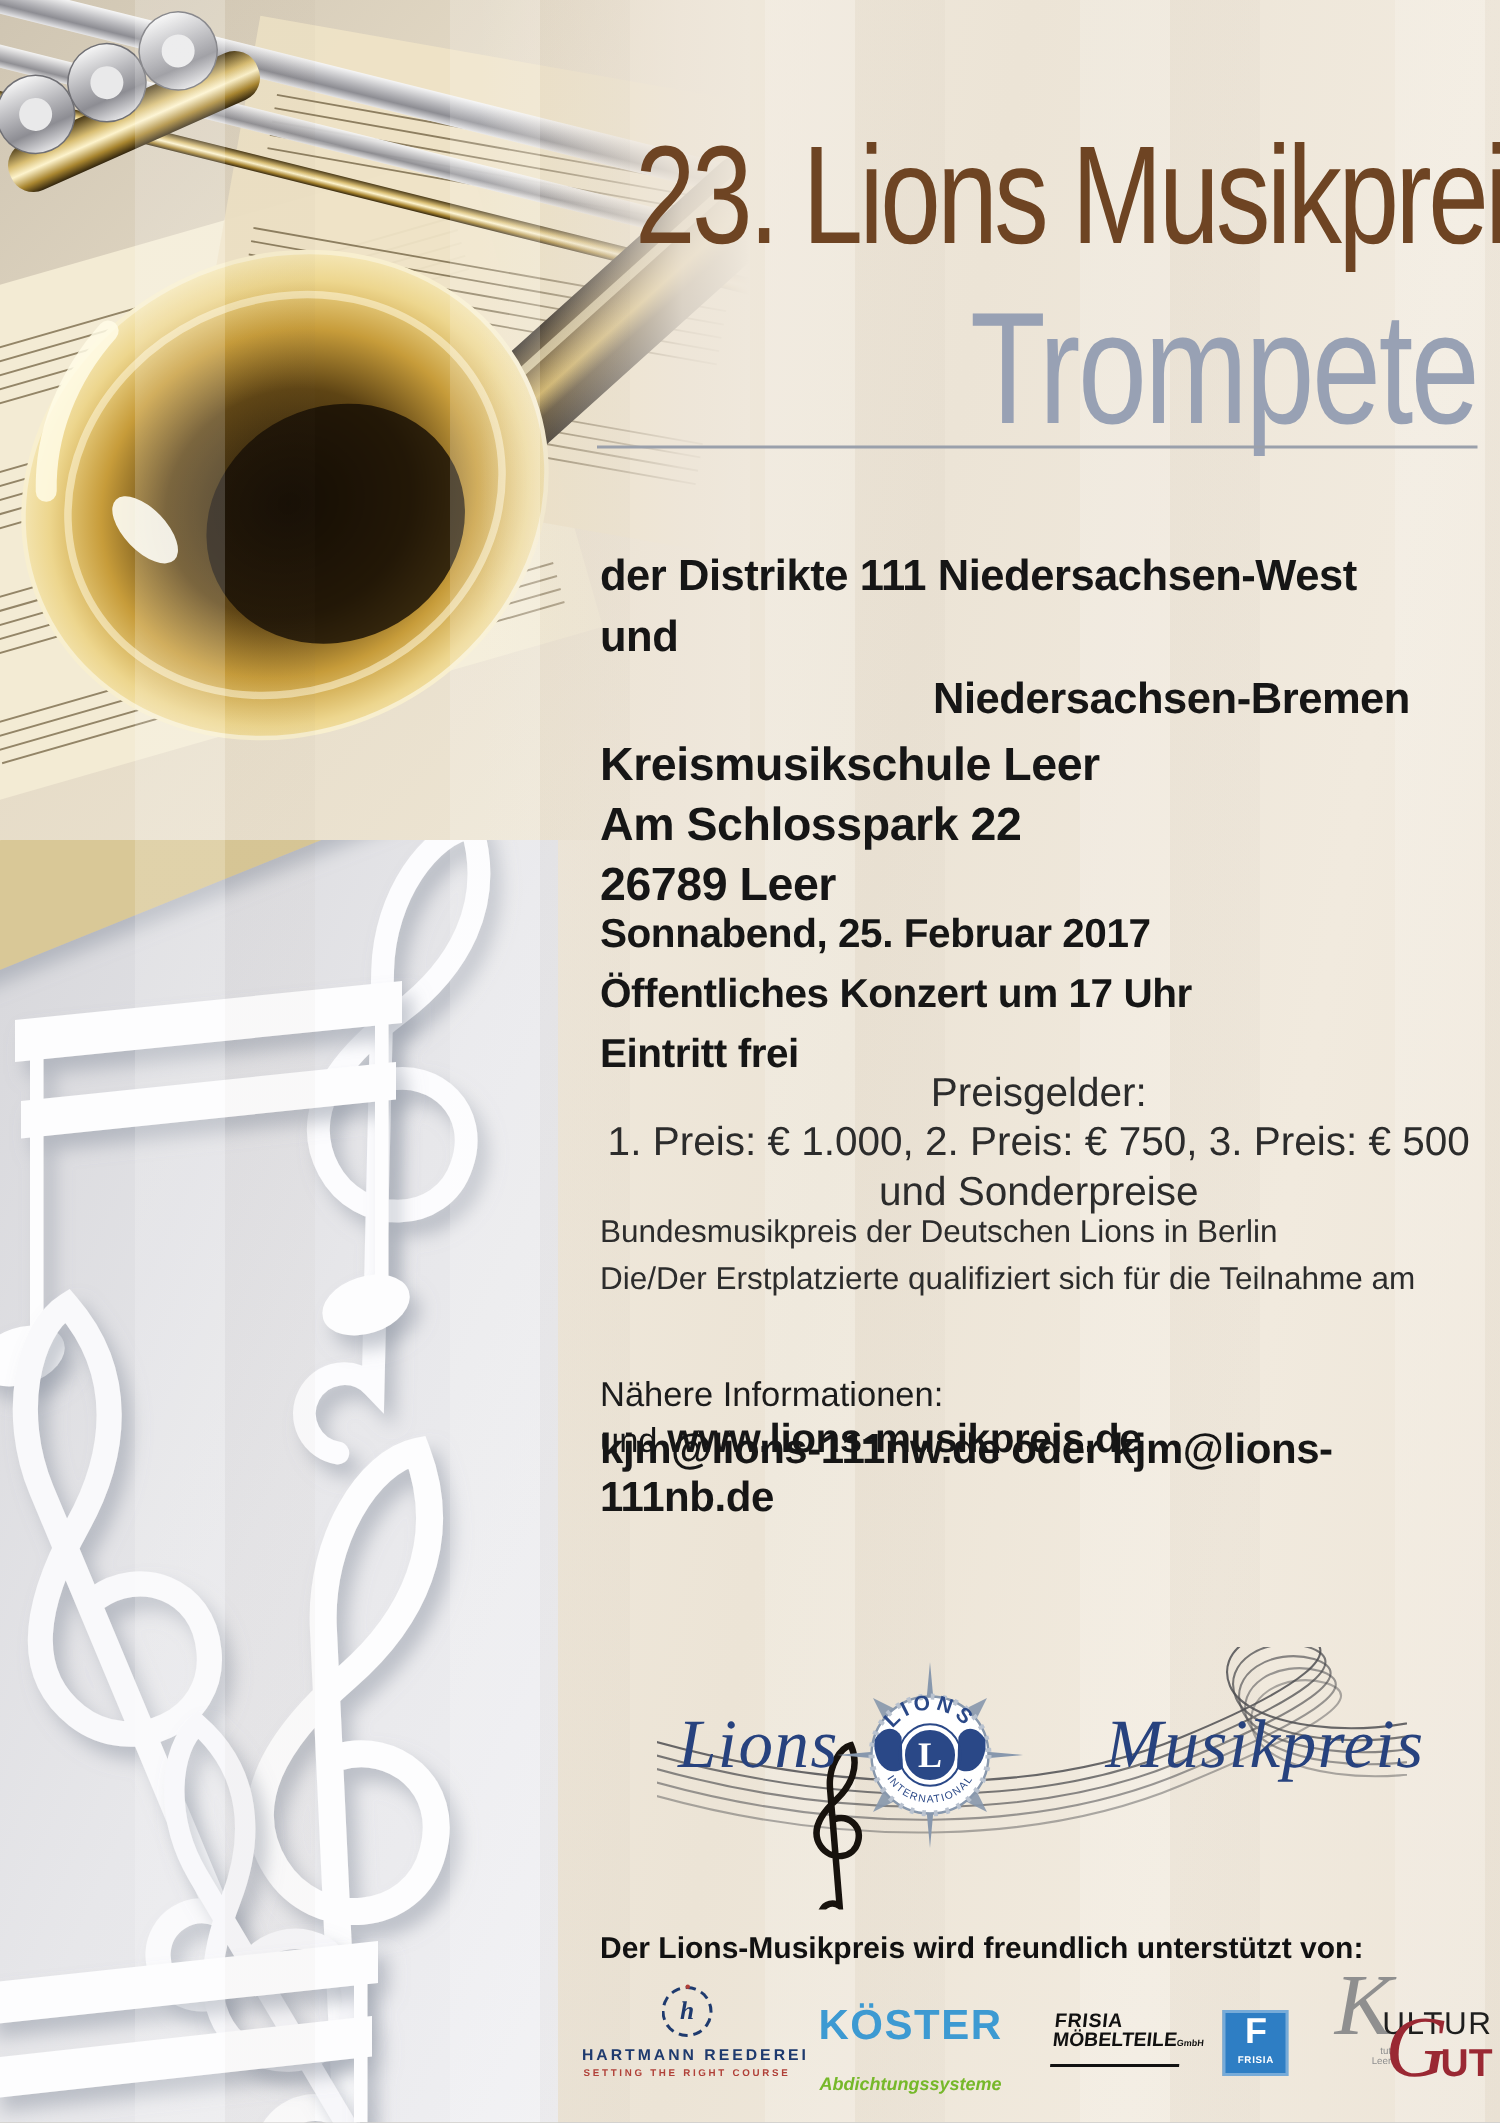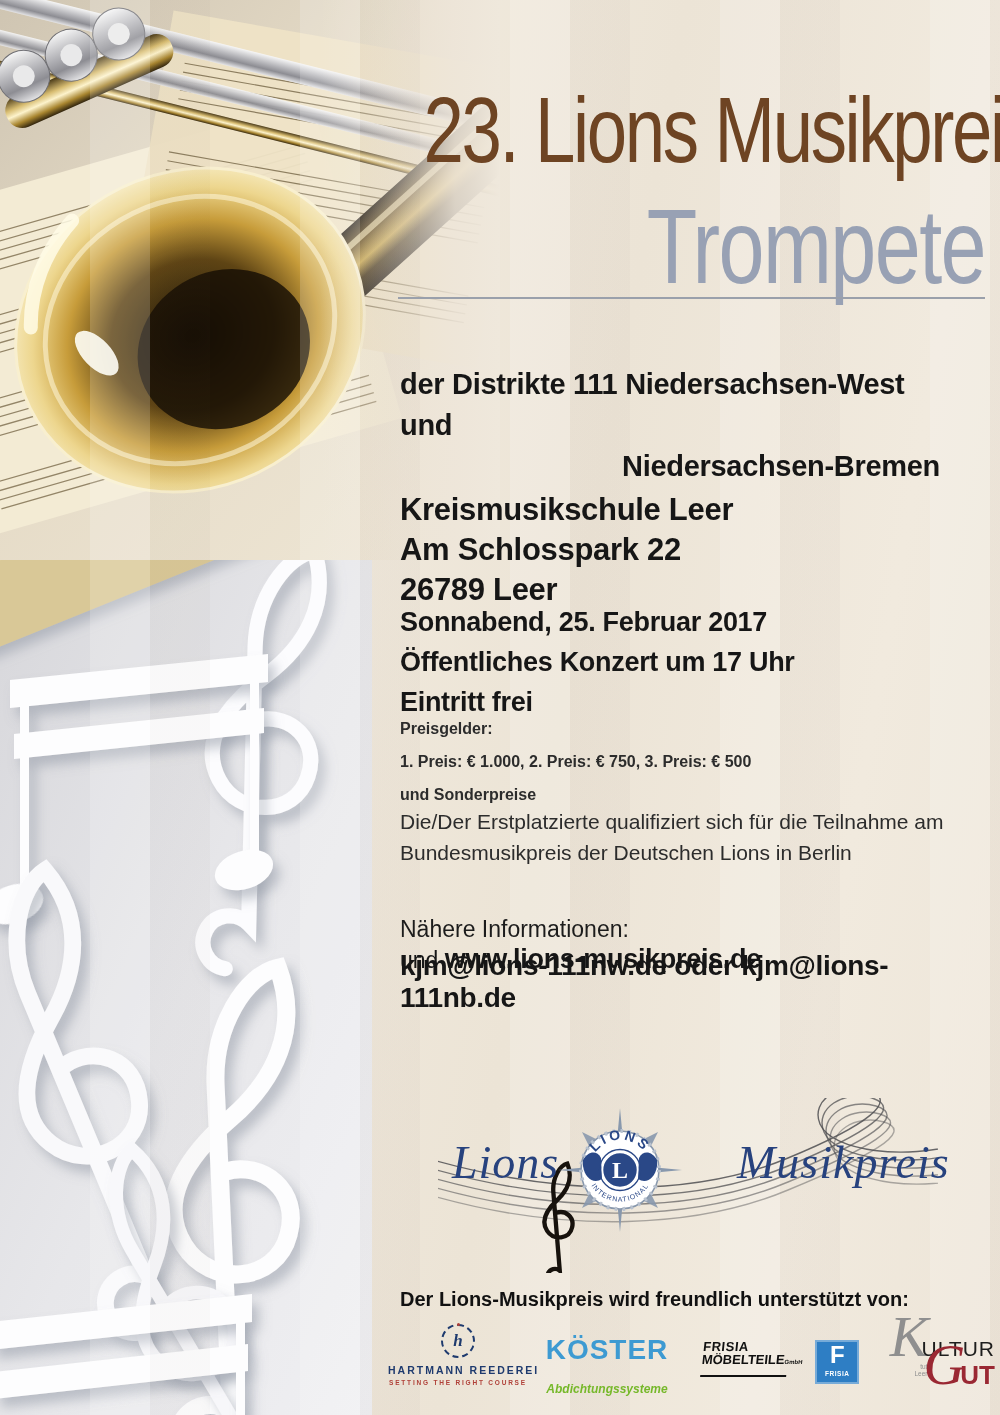--- a/index.html
+++ b/index.html
@@ -27,21 +27,21 @@
     margin-top:16px;font-size:106px;line-height:1.0;font-weight:400;color:#98a1b4;
     transform:scaleX(.78);transform-origin:100% 50%;letter-spacing:-2px;white-space:nowrap;
   }
   .rule{position:absolute;left:398px;top:297px;width:587px;height:2px;background:#9aa0ab;z-index:5;}
   
   .col{position:absolute;left:400px;width:585px;color:#161616;z-index:5;}
   .districts{top:364px;width:540px;font-size:29px;font-weight:bold;line-height:41px;letter-spacing:-.3px;}
   .districts .l2{display:block;text-align:right;}
   .venue{top:490px;font-size:31px;font-weight:bold;line-height:40px;letter-spacing:-.3px;}
   .event{top:602px;font-size:27px;font-weight:bold;line-height:40px;letter-spacing:-.3px;}
-  .prizes{top:712px;font-size:16px;font-weight:700;line-height:33px;color:#2c2c2c;}
+  .prizes{top:712px;font-size:27px;font-weight:400;line-height:33px;color:#2c2c2c;text-align:center;}
   .qualify{top:806px;font-size:21px;font-weight:400;line-height:31px;color:#2c2c2c;}
   .info-h{top:916px;font-size:23px;font-weight:400;color:#1c1c1c;}
   .info-mail{top:950px;font-size:28px;font-weight:bold;letter-spacing:-.3px;}
   .info-web{top:944px;font-size:23px;font-weight:400;}
   .info-web b{font-size:27px;font-weight:bold;letter-spacing:-.3px;}
   
   .logoword{position:absolute;top:1136px;font-family:"Liberation Serif",serif;font-style:italic;
     font-size:46px;color:#27427e;letter-spacing:1px;z-index:6;}
   .lw-left{left:452px;}
   .lw-right{left:737px;}
@@ -266,22 +266,22 @@
     <div>Eintritt frei</div>
   </div>
 
   <div class="col prizes">
     <div>Preisgelder:</div>
     <div>1. Preis: € 1.000, 2. Preis: € 750, 3. Preis: € 500</div>
     <div>und Sonderpreise</div>
   </div>
 
   <div class="col qualify">
+    <div>Bundesmusikpreis der Deutschen Lions in Berlin</div>
     <div>Die/Der Erstplatzierte qualifiziert sich für die Teilnahme am</div>
-    <div>Bundesmusikpreis der Deutschen Lions in Berlin</div>
   </div>
 
   <div class="col info-h">Nähere Informationen:</div>
   <div class="col info-mail">kjm@lions-111nw.de oder kjm@lions-111nb.de</div>
   <div class="col info-web">
     <span>und </span><b>www.lions-musikpreis.de</b>
   </div>
 
   <svg class="swirl" width="500" height="175" viewBox="0 0 500 175">
     <g fill="none" stroke="#4f4f52" stroke-width="1.4">

